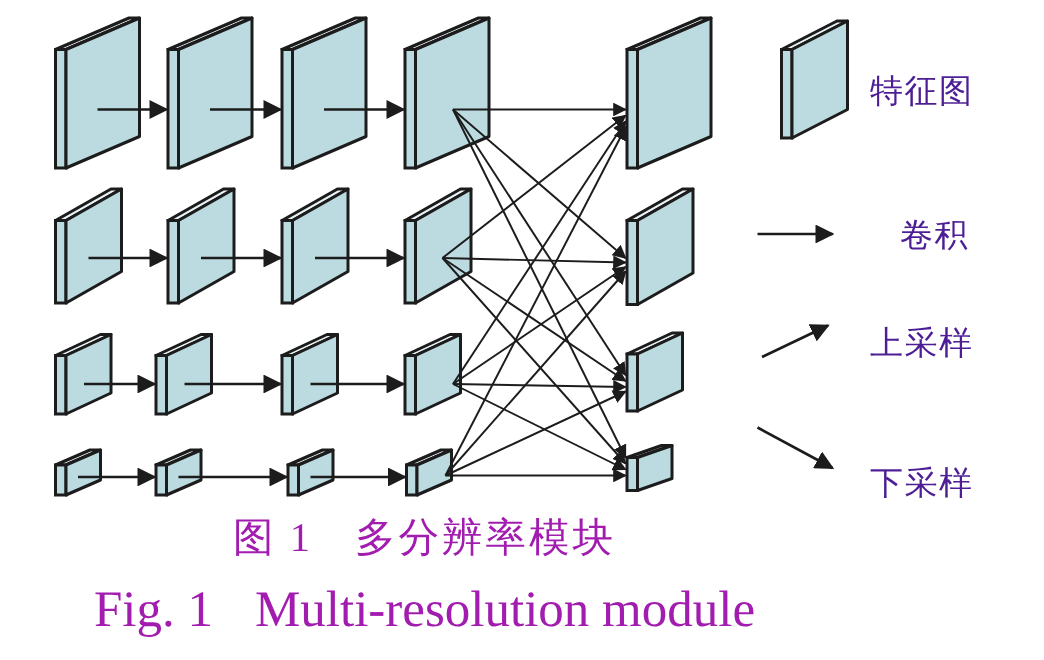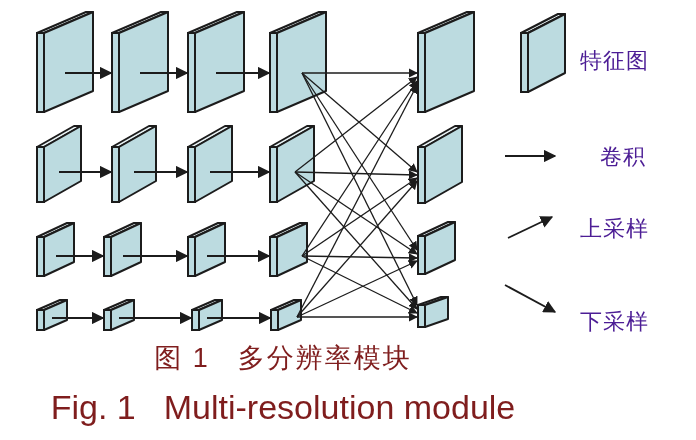--- a/index.html
+++ b/index.html
@@ -7,22 +7,22 @@
   #diagram { position: absolute; left: 0; top: 0; width: 696px; height: 340px; }
   .legend-label {
     position: absolute;
     font-family: Liberation Sans, sans-serif;
     font-size: 22px;
     color: #4c1d95;
     letter-spacing: 1px;
   }
   .caption {
     position: absolute; left: 0; width: 560px; text-align: center;
-    font-family: Liberation Sans, sans-serif;
-    color: #7f1d1d;
+    font-family: Liberation Serif, serif;
+    color: #a21caf;
   }
   #caption-cn { top: 340px; font-size: 27px; letter-spacing: 2px; }
   #caption-en { top: 388px; font-size: 34px; }
   .cap-num { margin-left: 6px; margin-right: 28px; }
 </style>
 </head>
 <body>
 
 <svg id="diagram" width="696" height="340" viewBox="0 0 696 340" xmlns="http://www.w3.org/2000/svg">
   <defs>

